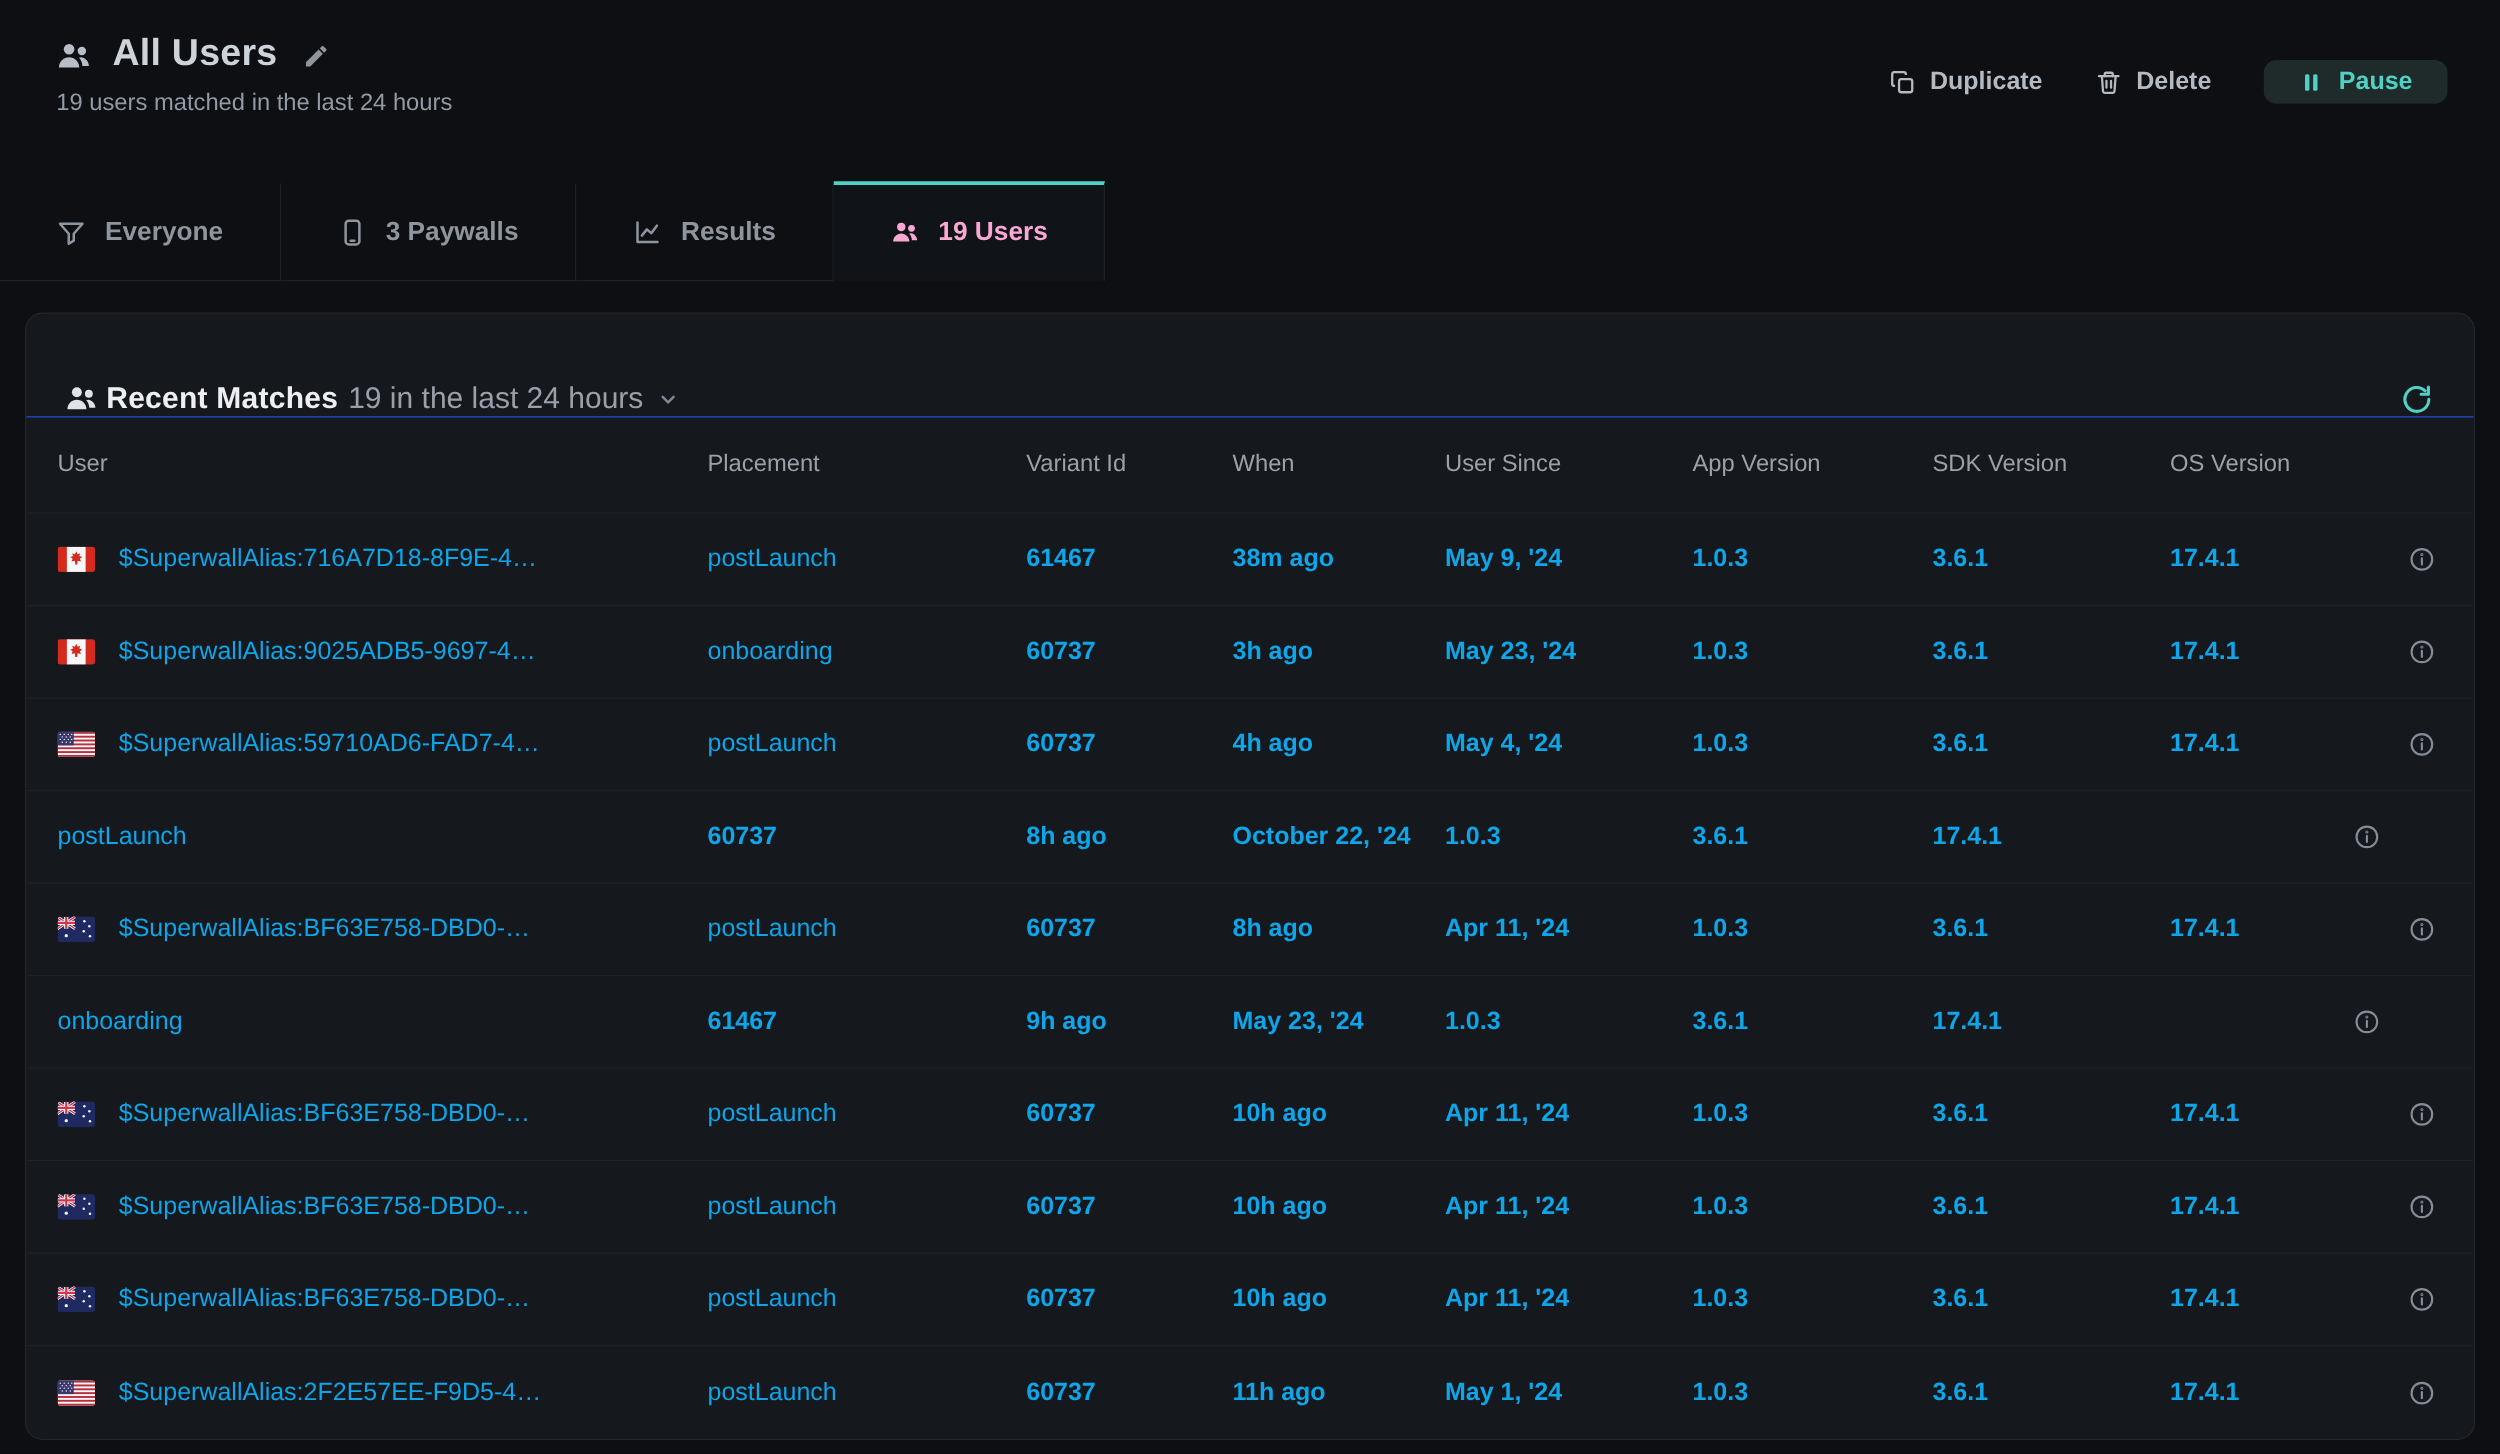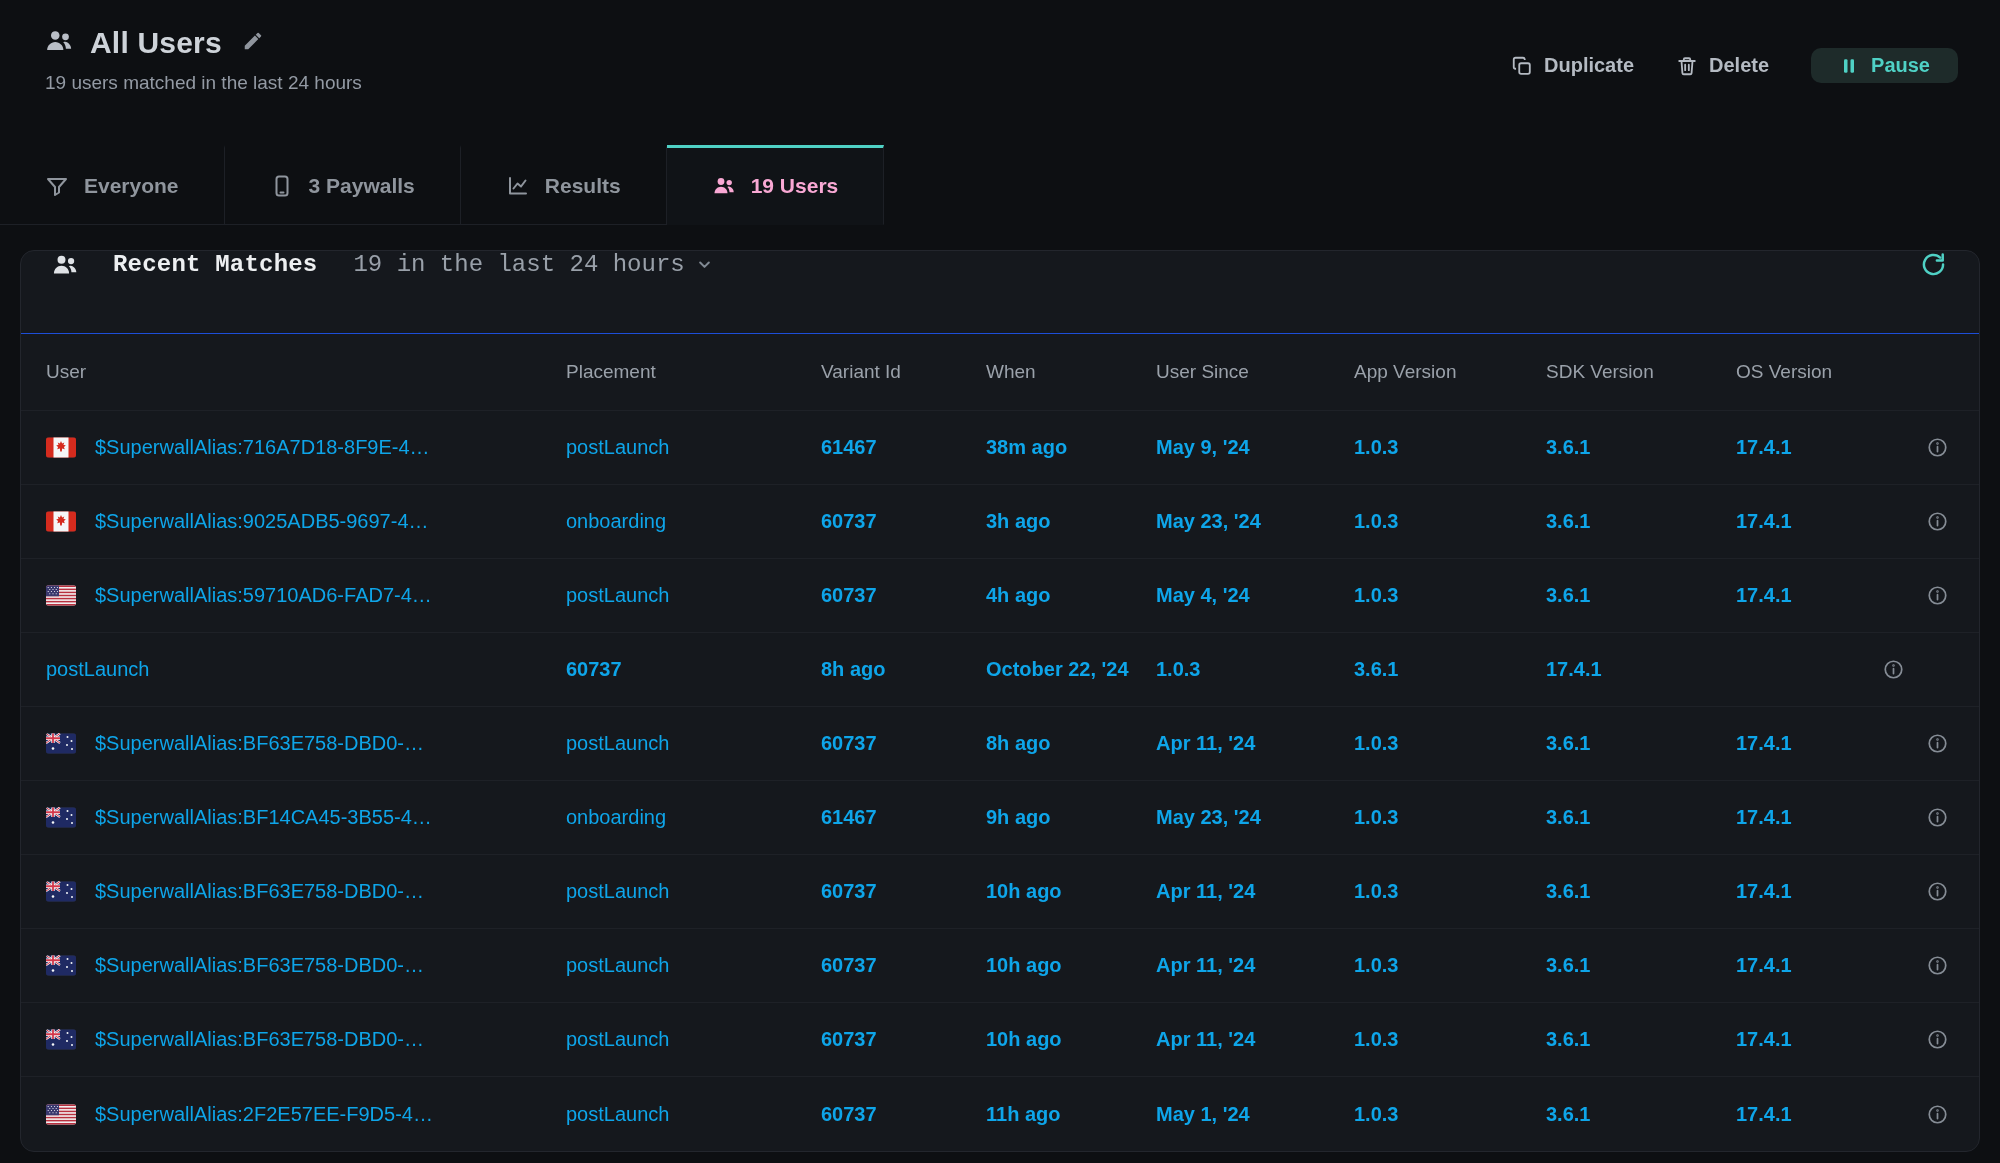--- a/index.html
+++ b/index.html
@@ -7,21 +7,21 @@
   body {
     width:2000px; height:1163px; overflow:hidden;
     font-family:"Liberation Sans", sans-serif;
     color:#e7e9ec;
     -webkit-font-smoothing:antialiased;
   }
   button { font-family:inherit; cursor:pointer; }
 
   
   .page-header { display:flex; justify-content:space-between; align-items:flex-start; padding:26px 42px 0 44px; height:145px; }
-  .title-row { display:flex; align-items:flex-start; gap:16px; }
+  .title-row { display:flex; align-items:flex-end; gap:16px; }
   .title-users-icon { color:#b9bec6; display:flex; }
   .title-users-icon svg { width:30px; height:30px; }
   h1.page-title { font-size:30px; font-weight:600; color:#ced3d9; letter-spacing:.2px; }
   .edit-btn { background:none; border:none; color:#8f959d; display:flex; padding:4px; }
   .edit-btn svg { width:22px; height:22px; }
   .page-subtitle { margin:12px 0 0 1px; font-size:19px; color:#939aa4; font-weight:400; }
 
   .header-actions { display:flex; align-items:center; gap:42px; padding-top:22px; }
   .ghost-btn { display:flex; align-items:center; gap:11px; background:none; border:none; color:#b4bac2; font-size:20px; font-weight:700; }
   .ghost-btn svg { width:22px; height:22px; }
@@ -32,21 +32,21 @@
   .tabs { display:flex; width:max-content; height:80px; }
   .tab { display:flex; align-items:center; gap:15px; padding:0 45px; background:transparent;
          border:none; border-right:1px solid #1d2026; border-bottom:1px solid #1d2026; border-top:3px solid transparent;
          color:#8f959d; font-size:21px; font-weight:600; }
   .tab.active { color:#f9a8d4; border-top:3px solid #4fd1c5; border-bottom:1px solid transparent; background:#101317; }
   .tab .ticon { display:flex; }
   .tab .ticon svg { width:24px; height:24px; }
 
   
   .card { margin:25px 20px 0; background:#15181d; border:1px solid #23262d; border-radius:14px; overflow:hidden; }
-  .card-header { display:flex; align-items:flex-start; gap:34px; height:82px; padding:0 32px 0 30px;font-family:Liberation Mono, monospace; }
+  .card-header { display:flex; align-items:flex-end; gap:6px; height:82px; padding:0 32px 0 30px; }
   .panel-users-icon { color:#dfe2e6; display:flex; }
   .panel-users-icon svg { width:28px; height:28px; }
   .panel-title { font-size:24px; font-weight:700; color:#edeff1; letter-spacing:.2px; }
   .timeframe-btn { display:flex; align-items:center; gap:10px; background:none; border:none; color:#99a0a9; font-size:24px; font-weight:400; margin-left:2px; }
   .timeframe-btn svg { width:19px; height:19px; color:#8089 93; color:#808993; }
   .spacer { flex:1; }
   .refresh-btn { background:none; border:none; color:#4fd1c5; display:flex; }
   .refresh-btn svg { width:27px; height:27px; }
 
   
@@ -360,39 +360,20 @@
           <button class="info-btn">
             <svg viewBox="0 0 24 24" fill="none" stroke="currentColor" stroke-width="1.8">
               <circle cx="12" cy="12" r="8.6"></circle>
               <path d="M12 11.2v5" stroke-linecap="round"></path>
               <circle cx="12" cy="7.9" r="0.4" fill="currentColor"></circle>
             </svg>
           </button>
         </div>
       </div>
       <div class="row">
-        <div class="cell user-cell">
-          <span class="flag">
-            <svg viewBox="0 0 30 20">
-              <rect width="30" height="20" fill="#1f2a63"></rect>
-              <path d="M0 0l14 9.5M14 0L0 9.5" stroke="#f5f7f8" stroke-width="2.2"></path>
-              <path d="M0 0l14 9.5M14 0L0 9.5" stroke="#d4374a" stroke-width="1"></path>
-              <path d="M7 0v9.5M0 4.75h14" stroke="#f5f7f8" stroke-width="3.4"></path>
-              <path d="M7 0v9.5M0 4.75h14" stroke="#d4374a" stroke-width="1.8"></path>
-              <g fill="#f5f7f8">
-                <circle cx="7" cy="15" r="1.3"></circle>
-                <circle cx="21.5" cy="3.5" r="1"></circle>
-                <circle cx="25.5" cy="7.5" r="1"></circle>
-                <circle cx="21" cy="11.5" r="1"></circle>
-                <circle cx="26" cy="15.5" r="1"></circle>
-              </g>
-            </svg>
-          </span>
-          <span class="alias">$SuperwallAlias:BF14CA45-3B55-4…</span>
-        </div>
         <div class="cell placement">onboarding</div>
         <div class="cell variant">61467</div>
         <div class="cell when">9h ago</div>
         <div class="cell since">May 23, '24</div>
         <div class="cell app">1.0.3</div>
         <div class="cell sdk">3.6.1</div>
         <div class="cell os">17.4.1</div>
         <div class="cell info">
           <button class="info-btn">
             <svg viewBox="0 0 24 24" fill="none" stroke="currentColor" stroke-width="1.8">

